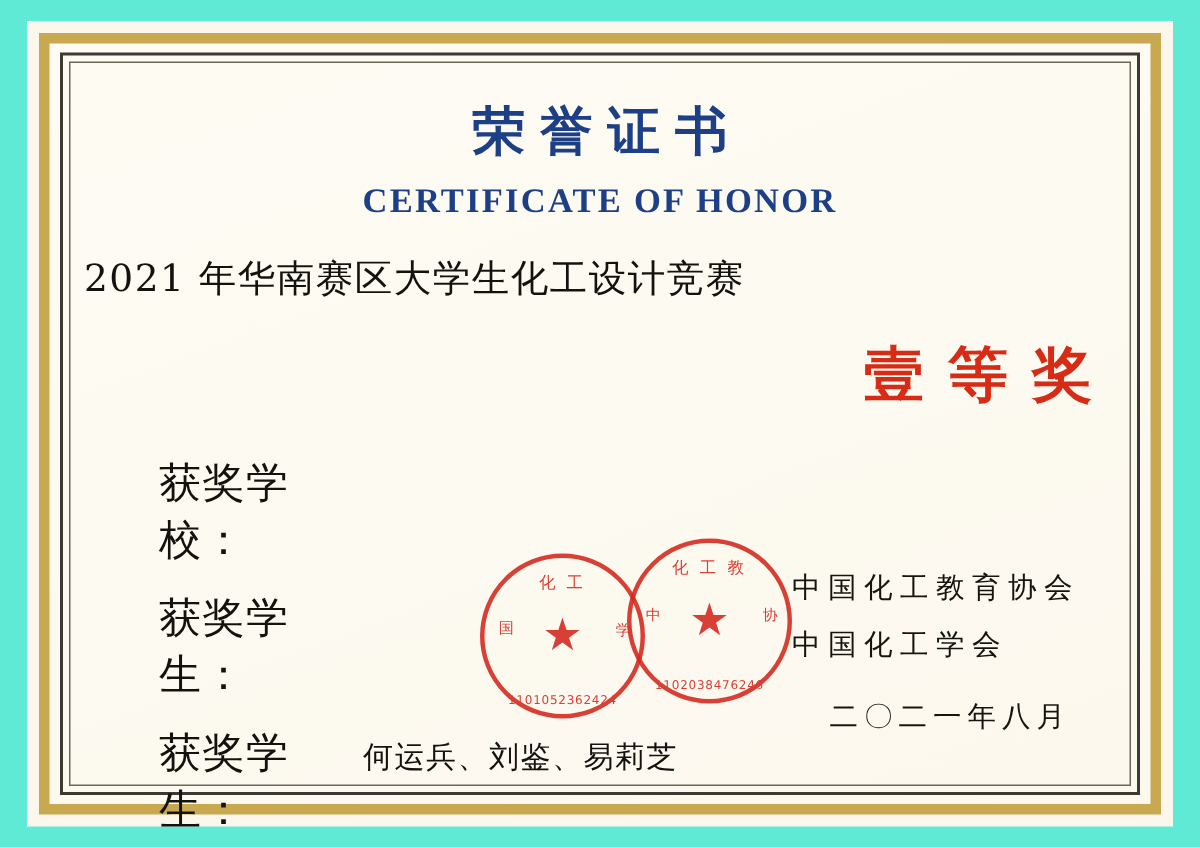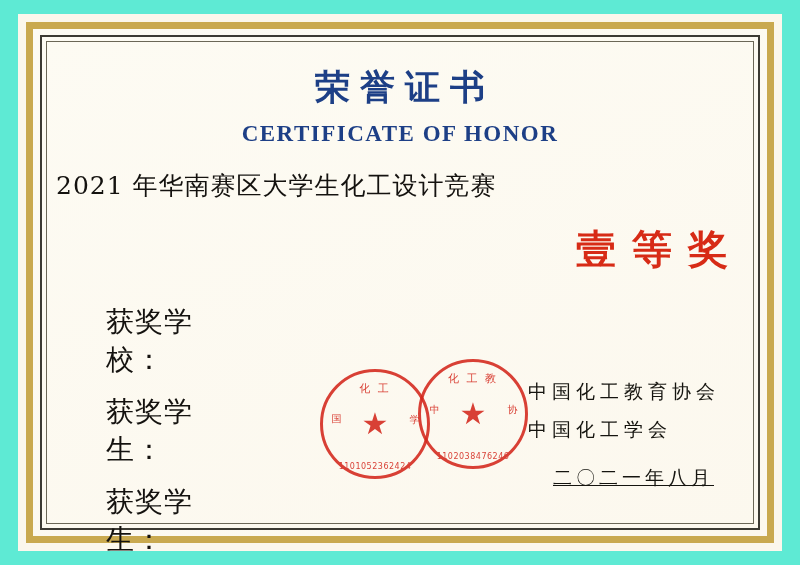--- a/index.html
+++ b/index.html
@@ -169,21 +169,20 @@
 
   .date-line {
     position: absolute;
     right: 16px;
     bottom: 14px;
     font-family: "DejaVu Serif", serif;
     font-size: 19px;
     color: #15140f;
     letter-spacing: 4px;
     white-space: nowrap;
-    text-decoration: underline;
   }
 
   
   .seal {
     position: absolute;
     border-radius: 50%;
     border: 3px solid #d4271c;
     color: #d4271c;
     opacity: 0.88;
   }
@@ -267,20 +266,21 @@
       <div class="field-row">
         <div class="field-label">获奖学校：</div>
       </div>
 
       <div class="field-row">
         <div class="field-label">获奖学生：</div>
       </div>
 
       <div class="field-row">
         <div class="field-label">获奖学生：</div>
+        <div class="field-value">何运兵、刘鉴、易莉芝</div>
       </div>
 
     </div>
 
     <div class="sign-block">
 
       <div class="seal seal-left">
         <div class="seal-text-top">化 工</div>
         <div class="seal-text-left">国</div>
         <div class="seal-text-right">学</div>

